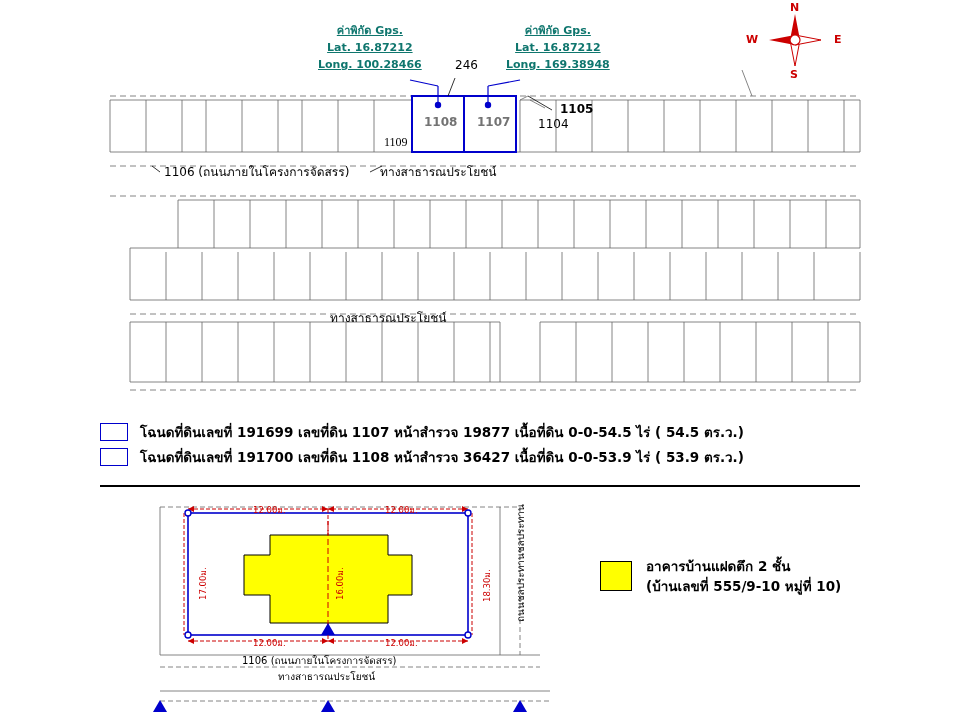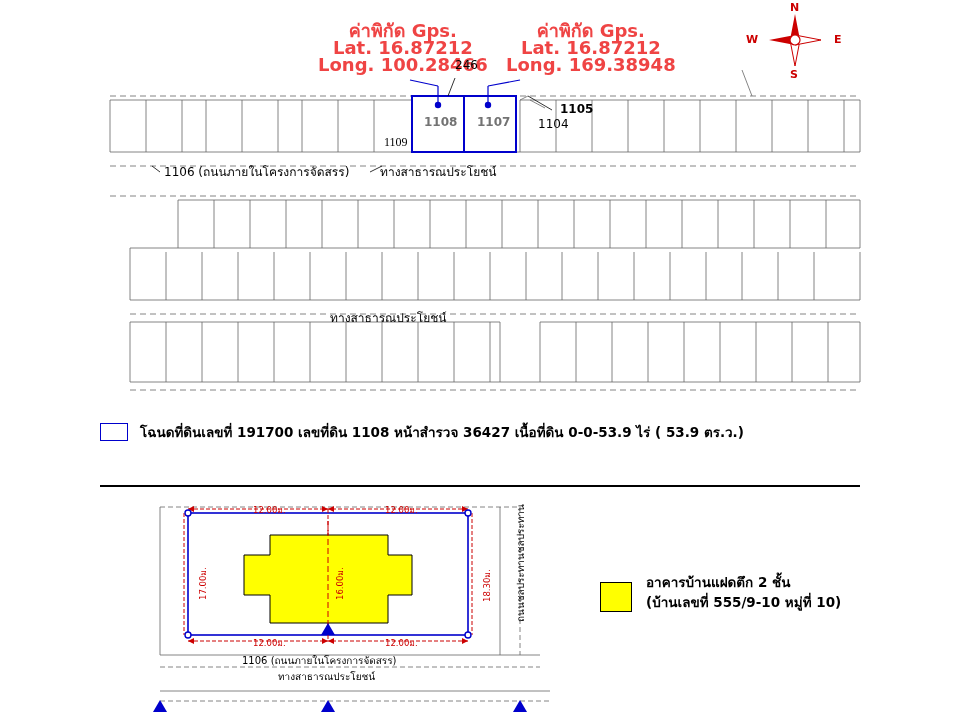--- a/index.html
+++ b/index.html
@@ -36,26 +36,27 @@
     color: #cc0000;
   }
   .compass .n { left: 55px; top: 1px; }
   .compass .s { left: 55px; top: 68px; }
   .compass .w { left: 11px; top: 33px; }
   .compass .e { left: 99px; top: 33px; }
 
   
   .gps {
     position: absolute;
-    color: #ef4444;
+    color: #0f766e;
     font-weight: bold;
-    font-size: 18px;
+    font-size: 11px;
     line-height: 17px;
     text-align: center;
     white-space: nowrap;
+    text-decoration: underline;
   }
   .gps .ttl { text-align: center; }
   .gps .row { text-align: center; }
 
   
   .maplabel {
     position: absolute;
     font-size: 12px;
     color: #000000;
     white-space: nowrap;
@@ -95,23 +96,23 @@
     top: 485px;
     width: 760px;
     height: 2px;
     background: #000000;
   }
 
   
   .bldg-legend {
     position: absolute;
     left: 600px;
-    top: 572px;
+    top: 556px;
     display: flex;
-    align-items: flex-end;
+    align-items: center;
   }
   .bldg-swatch {
     width: 30px;
     height: 28px;
     background: #ffff00;
     border: 1px solid #000000;
     margin-right: 14px;
     flex: 0 0 auto;
   }
   .bldg-text {
@@ -317,20 +318,24 @@
   <div class="maplabel blue" style="left:477px; top:115px;">1107</div>
   <div class="maplabel" style="left:560px; top:102px;font-weight:bold;">1105</div>
   <div class="maplabel" style="left:538px; top:117px;">1104</div>
   <div class="maplabel" style="left:164px; top:162px;">1106 (ถนนภายในโครงการจัดสรร)</div>
   <div class="maplabel" style="left:380px; top:162px;">ทางสาธารณประโยชน์</div>
   <div class="maplabel" style="left:330px; top:308px;">ทางสาธารณประโยชน์</div>
 
   <div class="legend-band">
     <div class="legend-row">
       <div class="legend-swatch"></div>
+      <div class="legend-text">โฉนดที่ดินเลขที่ 191699 เลขที่ดิน 1107 หน้าสำรวจ 19877 เนื้อที่ดิน 0-0-54.5 ไร่ ( 54.5 ตร.ว.)</div>
+    </div>
+    <div class="legend-row">
+      <div class="legend-swatch"></div>
       <div class="legend-text">โฉนดที่ดินเลขที่ 191700 เลขที่ดิน 1108 หน้าสำรวจ 36427 เนื้อที่ดิน 0-0-53.9 ไร่ ( 53.9 ตร.ว.)</div>
     </div>
   </div>
   <div class="hr-thick"></div>
 
   <svg class="abs" style="left:120px; top:495px;" width="450" height="225" viewBox="0 0 450 225">
 
     <g stroke="#666666" stroke-width="0.8" fill="none">
       <line x1="40" y1="12" x2="40" y2="160"></line>
       <line x1="40" y1="12" x2="400" y2="12" stroke-dasharray="5,3"></line>

